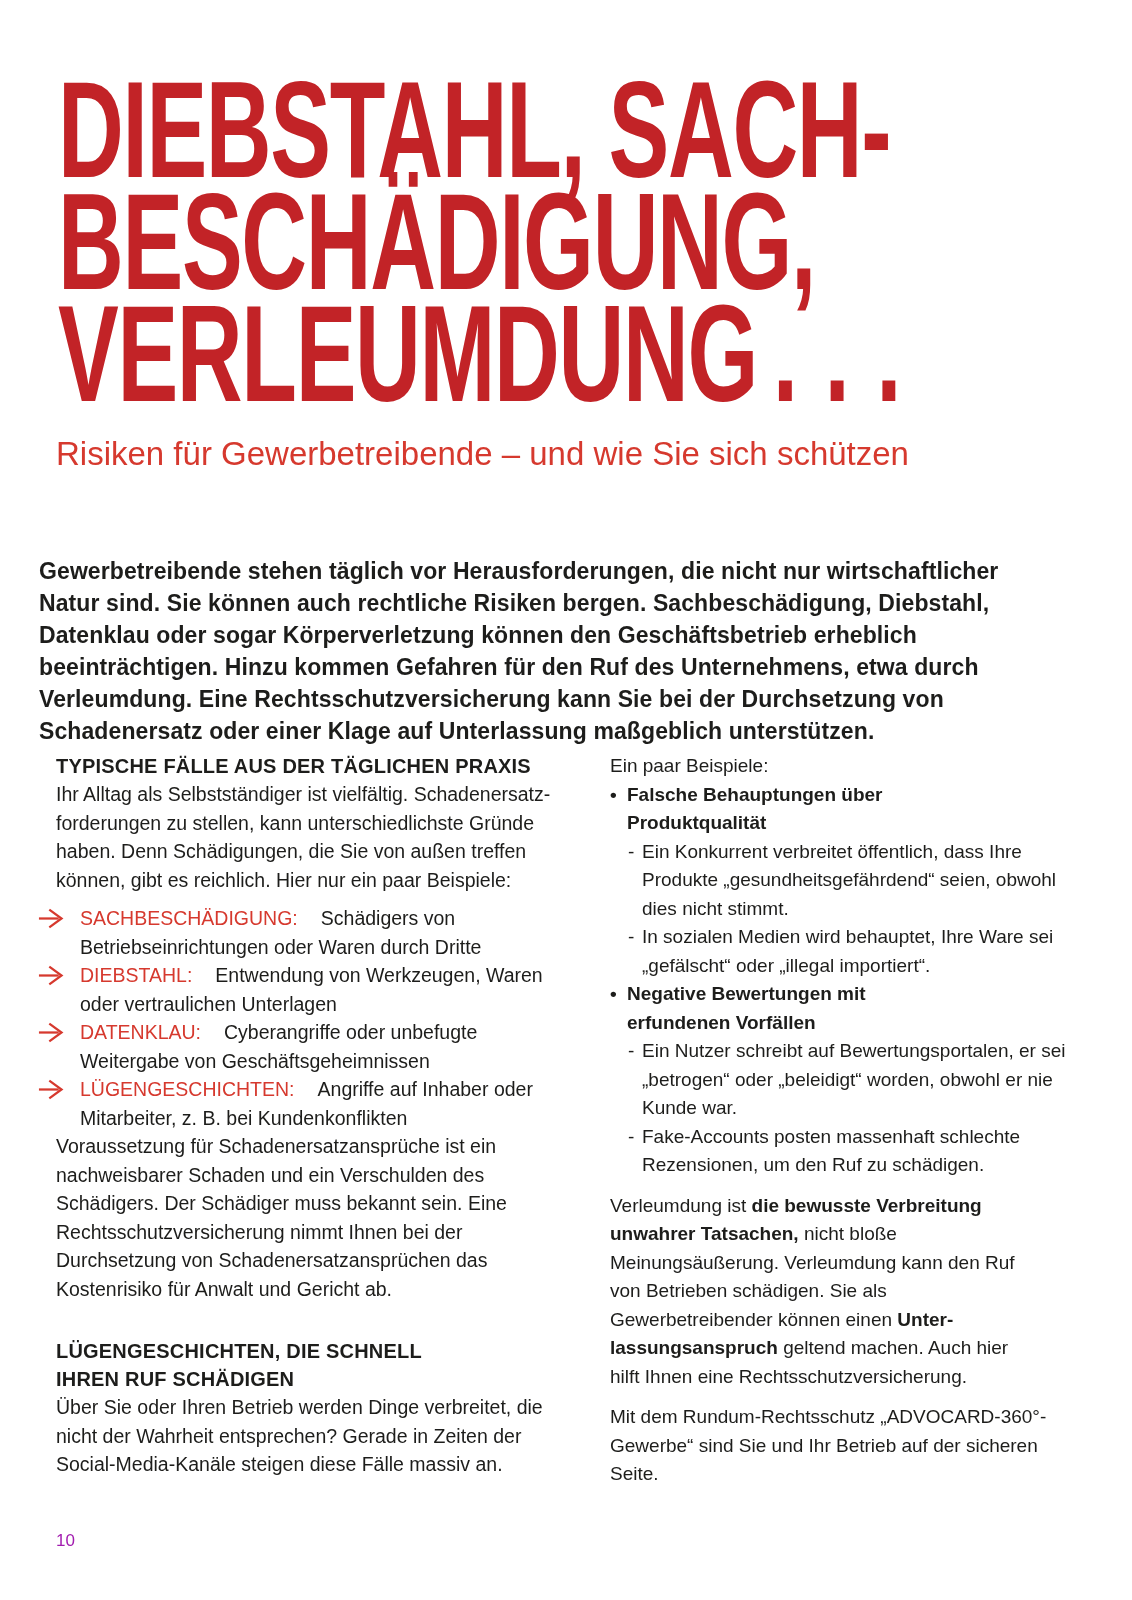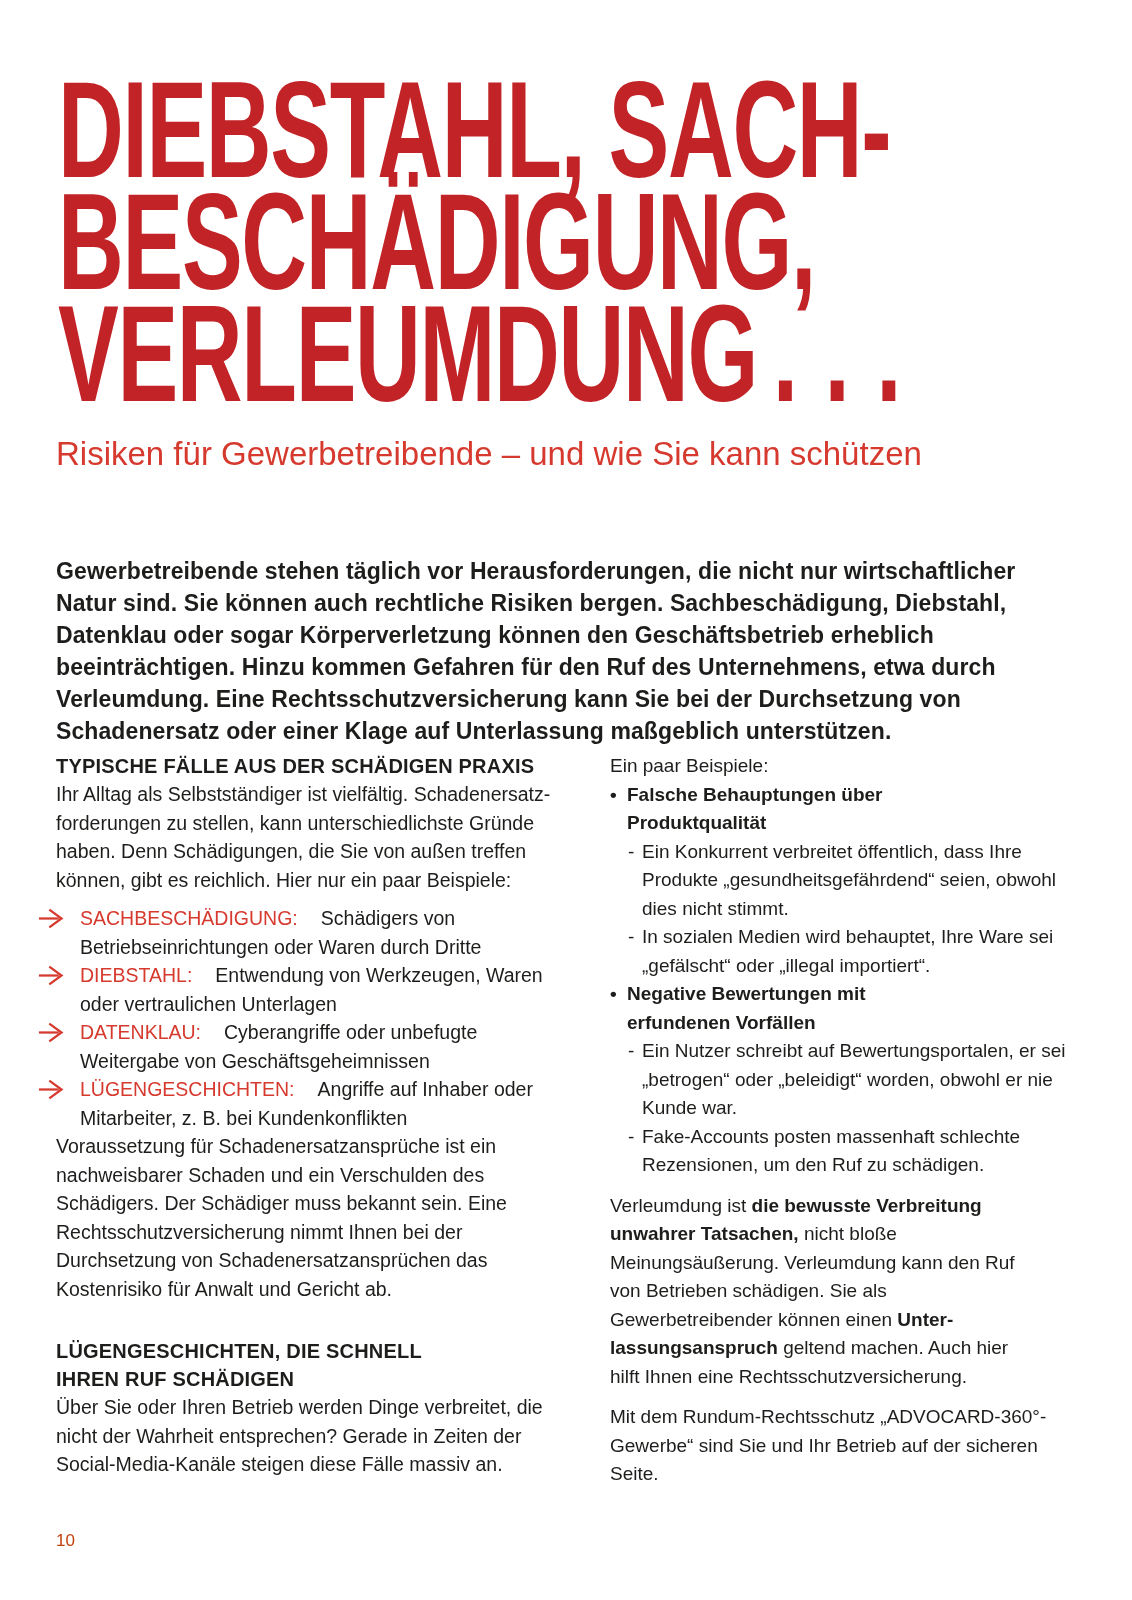--- a/index.html
+++ b/index.html
@@ -36,21 +36,21 @@
   
   .subtitle{
     position:absolute;left:56px;top:434px;
     font-size:33px;line-height:40px;font-weight:400;
     color:var(--accent-red);
     white-space:nowrap;
   }
 
   
   .intro{
-    position:absolute;left:56px;top:519px;width:1022px;
+    position:absolute;left:39px;top:519px;width:1022px;
     font-size:23px;line-height:32px;font-weight:700;
     letter-spacing:0.1px;
     margin-top:36px;
   }
 
   
   .left-col{
     position:absolute;left:56px;top:752px;width:500px;
     font-size:19.5px;line-height:28.5px;
   }
@@ -81,44 +81,44 @@
   .ex-item{display:flex;padding-left:18px;}
   .dash{width:14px;flex:0 0 auto;}
   .ex-item-text{flex:1;}
   .rc-para{margin-top:12px !important;max-width:420px;}
   .rc-closing{margin-top:12px !important;max-width:442px;}
   b{font-weight:700;}
 
   
   .page-number{
     position:absolute;left:56px;top:1531px;
-    font-size:17px;line-height:20px;color:#c2410c;
+    font-size:17px;line-height:20px;color:#a21caf;
   }
 </style>
 </head>
 <body>
 
 <div class="headline">
   <div class="headline-line">
     <span>DIEBSTAHL, SACH-</span>
   </div>
   <div class="headline-line">
     <span>BESCHÄDIGUNG,</span>
   </div>
   <div class="headline-line">
     <span>VERLEUMDUNG</span><span class="headline-dots">...</span>
   </div>
 </div>
 
-<div class="subtitle">Risiken für Gewerbetreibende – und wie Sie kann schützen</div>
+<div class="subtitle">Risiken für Gewerbetreibende – und wie Sie sich schützen</div>
 
 <p class="intro">Gewerbetreibende stehen täglich vor Herausforderungen, die nicht nur wirtschaftlicher Natur sind. Sie können auch rechtliche Risiken bergen. Sachbeschädigung, Diebstahl, Datenklau oder sogar Körperverletzung können den Geschäftsbetrieb erheblich beeinträchtigen. Hinzu kommen Gefahren für den Ruf des Unternehmens, etwa durch Verleumdung. Eine Rechtsschutzversicherung kann Sie bei der Durchsetzung von Schadenersatz oder einer Klage auf Unterlassung maßgeblich unterstützen.</p>
 
 <div class="left-col">
-  <h3 class="col-heading">TYPISCHE FÄLLE AUS DER SCHÄDIGEN PRAXIS</h3>
+  <h3 class="col-heading">TYPISCHE FÄLLE AUS DER TÄGLICHEN PRAXIS</h3>
   <p class="para1">Ihr Alltag als Selbstständiger ist vielfältig. Schadenersatz­forderungen zu stellen, kann unterschiedlichste Gründe haben. Denn Schädigungen, die Sie von außen treffen können, gibt es reichlich. Hier nur ein paar Beispiele:</p>
 
   <div class="cases">
     <div class="case-item">
       <svg class="arrow" viewBox="0 0 34 24" aria-hidden="true">
           <path d="M1 12 H22"></path>
           <path d="M12 2.5 L25 12 L12 21.5"></path>
         </svg>
       <div class="case-text"><span class="case-label">SACHBESCHÄDIGUNG:</span><span>Schädigers von Betriebseinrichtungen oder Waren durch Dritte</span></div>
     </div>

